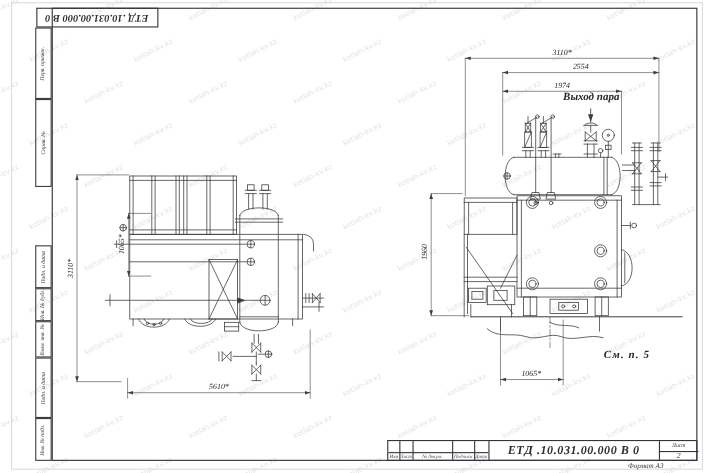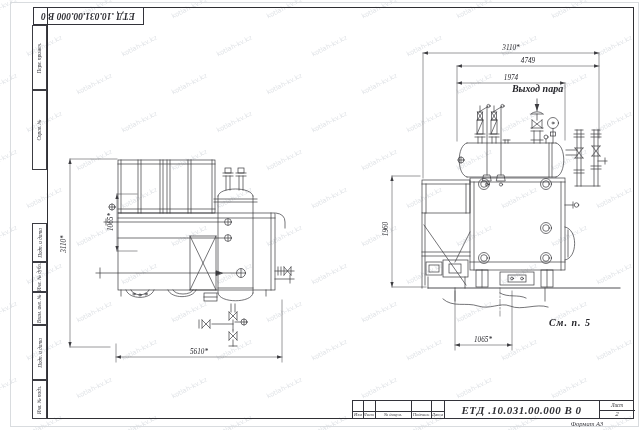--- a/index.html
+++ b/index.html
@@ -331,21 +331,21 @@
       <path d="M455,345 H512" marker-start="url(#ar)" marker-end="url(#ar)"></path>
       <path d="M455,291 V350 M512,291 V350"></path>
       <path d="M537,99 V111" stroke-width="0.8" marker-end="url(#ar)"></path>
     </g>
   </svg>
 
   <div class="dim rot" style="left:46px;top:239px;width:36px;">3110*</div>
   <div class="dim rot" style="left:93px;top:217px;width:36px;">1065*</div>
   <div class="dim" style="left:169px;top:347px;width:60px;">5610*</div>
   <div class="dim" style="left:481px;top:43px;width:60px;">3110*</div>
-  <div class="dim" style="left:498px;top:56px;width:60px;">4749</div>
+  <div class="dim" style="left:498px;top:56px;width:60px;">2554</div>
   <div class="dim" style="left:481px;top:73px;width:60px;">1974</div>
   <div class="dim rot" style="left:368px;top:224px;width:36px;">1960</div>
   <div class="dim" style="left:453px;top:335px;width:60px;">1065*</div>
   <div class="dim big" style="left:495px;top:83px;width:85px;">Выход пара</div>
   <div class="dim big" style="left:540px;top:317px;width:60px;letter-spacing:1px;">См. п. 5</div>
 
   <div class="tblock">
     <div class="tcell" style="left:10px;"></div>
     <div class="tcell" style="left:22px;"></div>
     <div class="tcell" style="left:58px;"></div>

